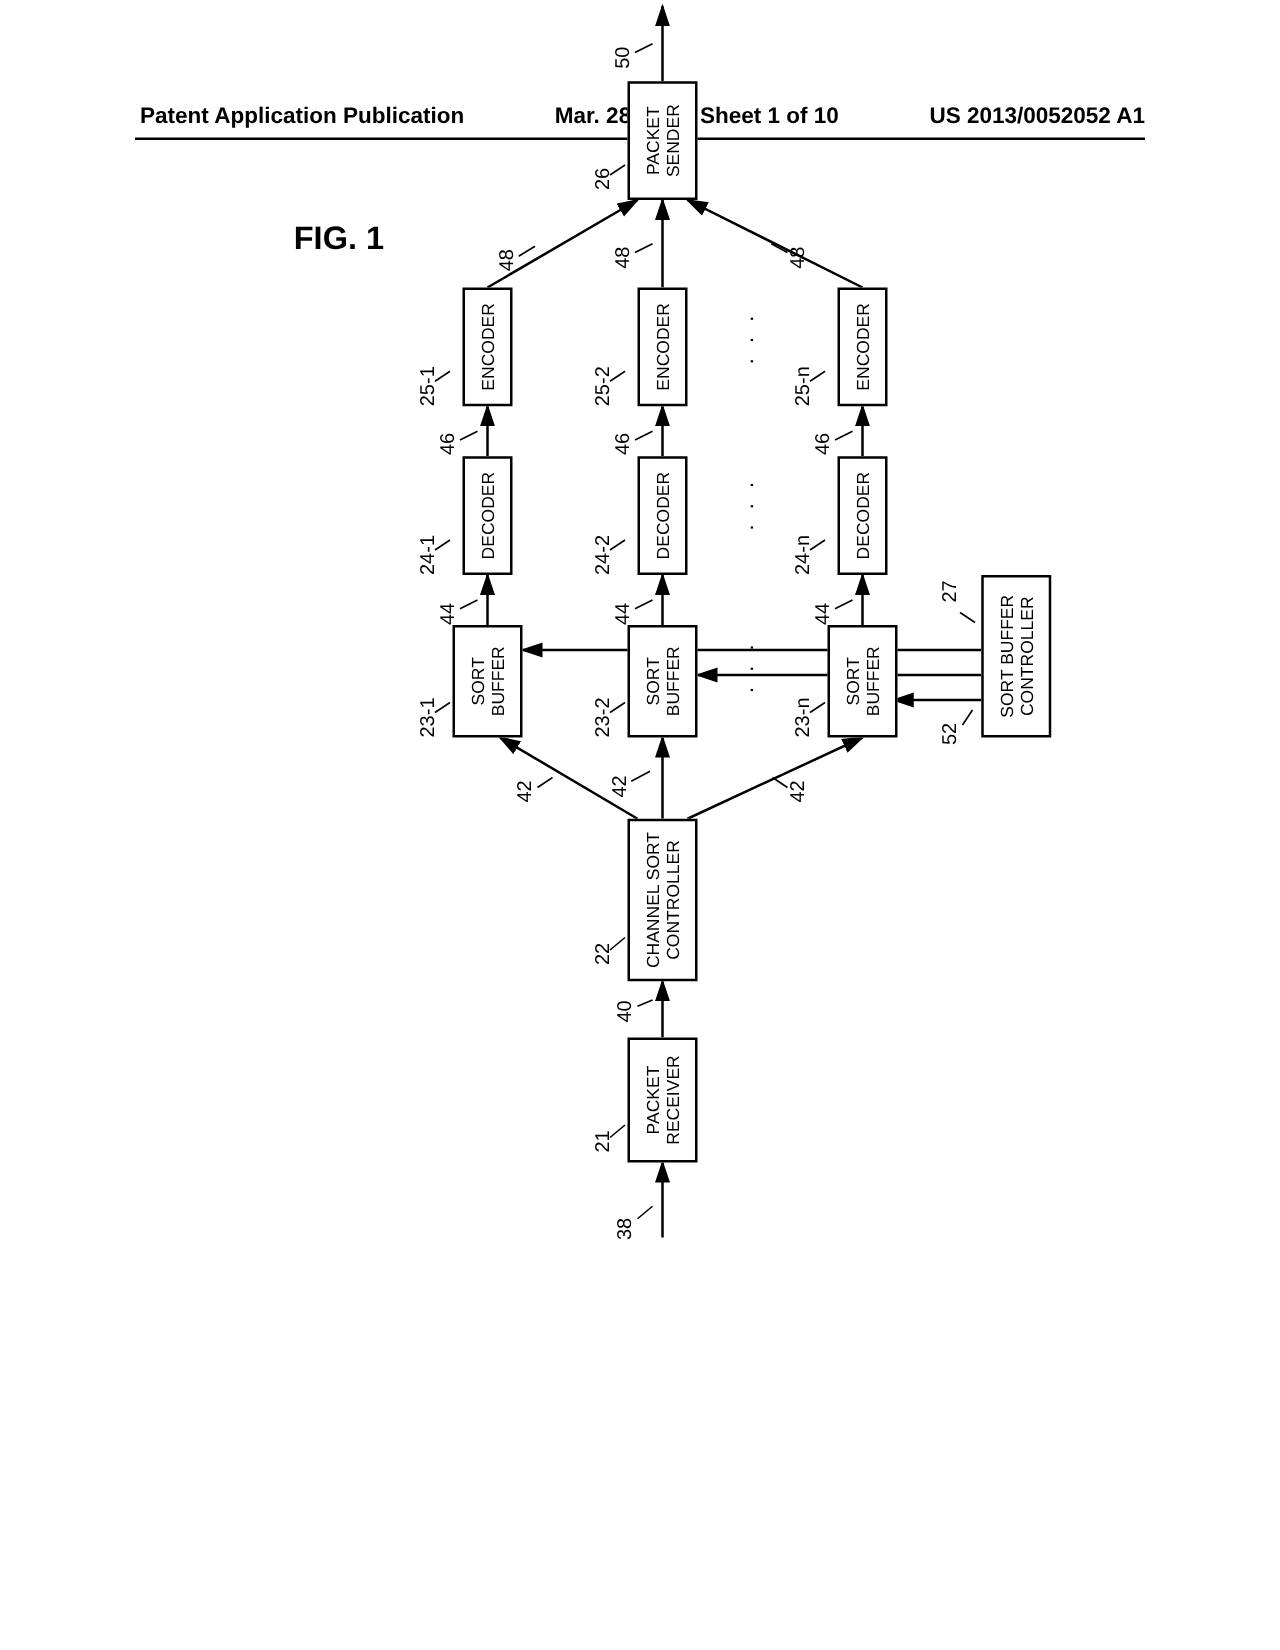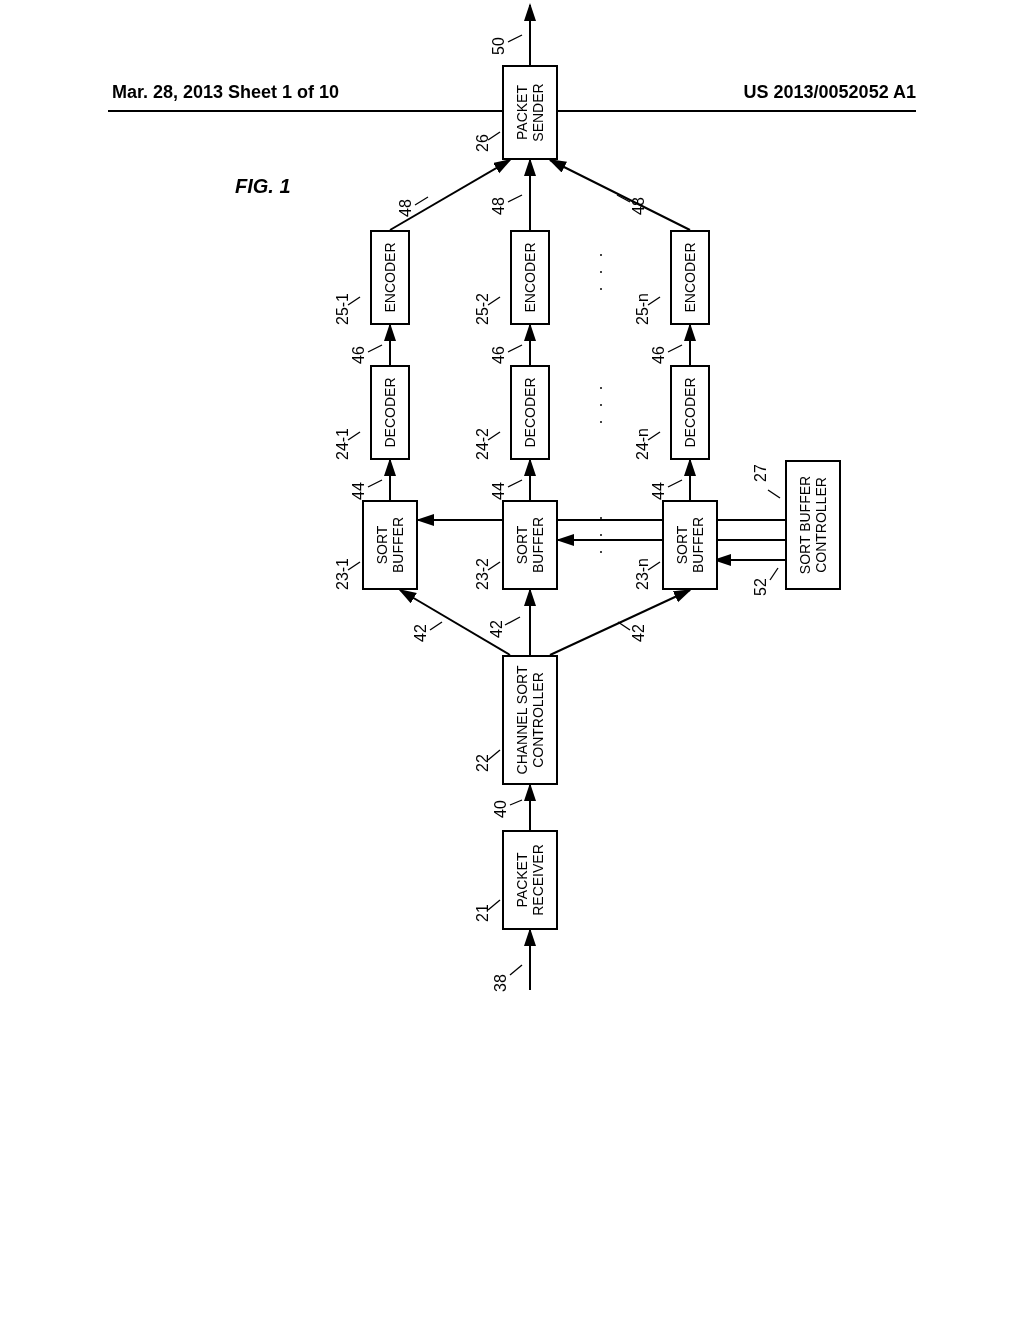--- a/index.html
+++ b/index.html
@@ -33,22 +33,21 @@
     top: 110px;
     left: 108px;
     width: 808px;
     height: 2px;
     background: #000;
   }
   .fig-title {
     position: absolute;
     top: 175px;
     left: 235px;
-    font-size: 20px;
-    font-style: italic;
+    font-size: 26px;
     font-weight: bold;
   }
   .device-num {
     position: absolute;
     top: 385px;
     left: 385px;
     font-size: 22px;
     text-decoration: underline;
   }
   .diagram {
@@ -91,20 +90,21 @@
     font-size: 18px;
     letter-spacing: 3px;
   }
 </style>
 </head>
 <body>
 
 <div class="page">
 
   <div class="header">
+    <span>Patent Application Publication</span>
     <span>Mar. 28, 2013  Sheet 1 of 10</span>
     <span>US 2013/0052052 A1</span>
   </div>
   <div class="header-rule"></div>
 
   <div class="fig-title">FIG. 1</div>
   <div class="device-num">14</div>
 
   <div class="diagram">
 

